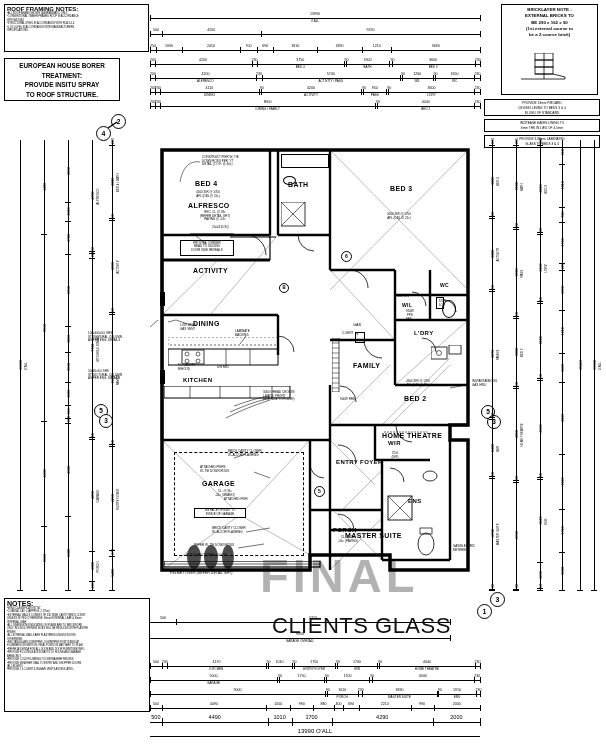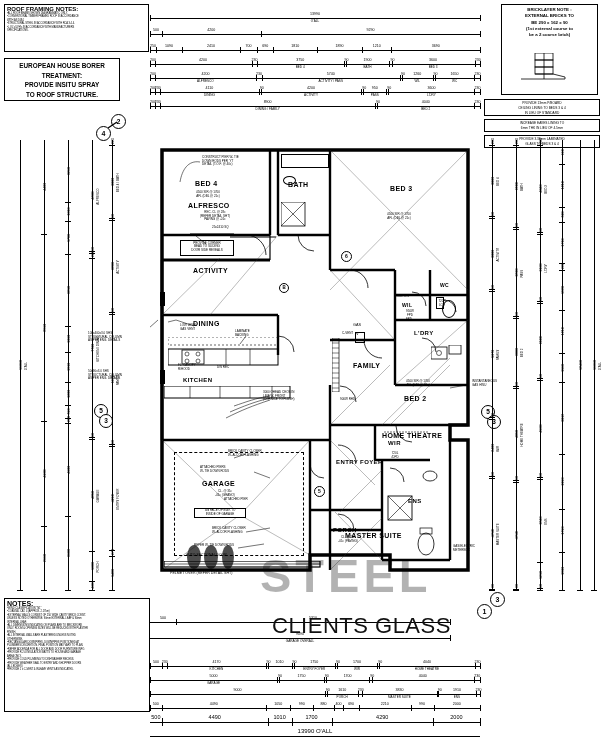--- a/index.html
+++ b/index.html
@@ -964,14 +964,14 @@
       <path d="M96 314 L 84 318"></path>
       <path d="M104 332 L 120 338"></path>
       <path d="M96 392 L 120 388"></path>
       <path d="M88 408 L 114 404"></path>
       <path d="M316 245 L 300 248"></path>
       <path d="M-10 196 L 8 180" transform="translate(0,0)"></path>
     </g>
   </svg>
 </div>
 
-<div class="watermark" style="left:260px;top:548px;">STEEL</div>
+<div class="watermark" style="left:260px;top:548px;">FINAL</div>
 <div class="clients" style="left:272px;top:613px;">CLIENTS GLASS</div>
 
 </body></html>

